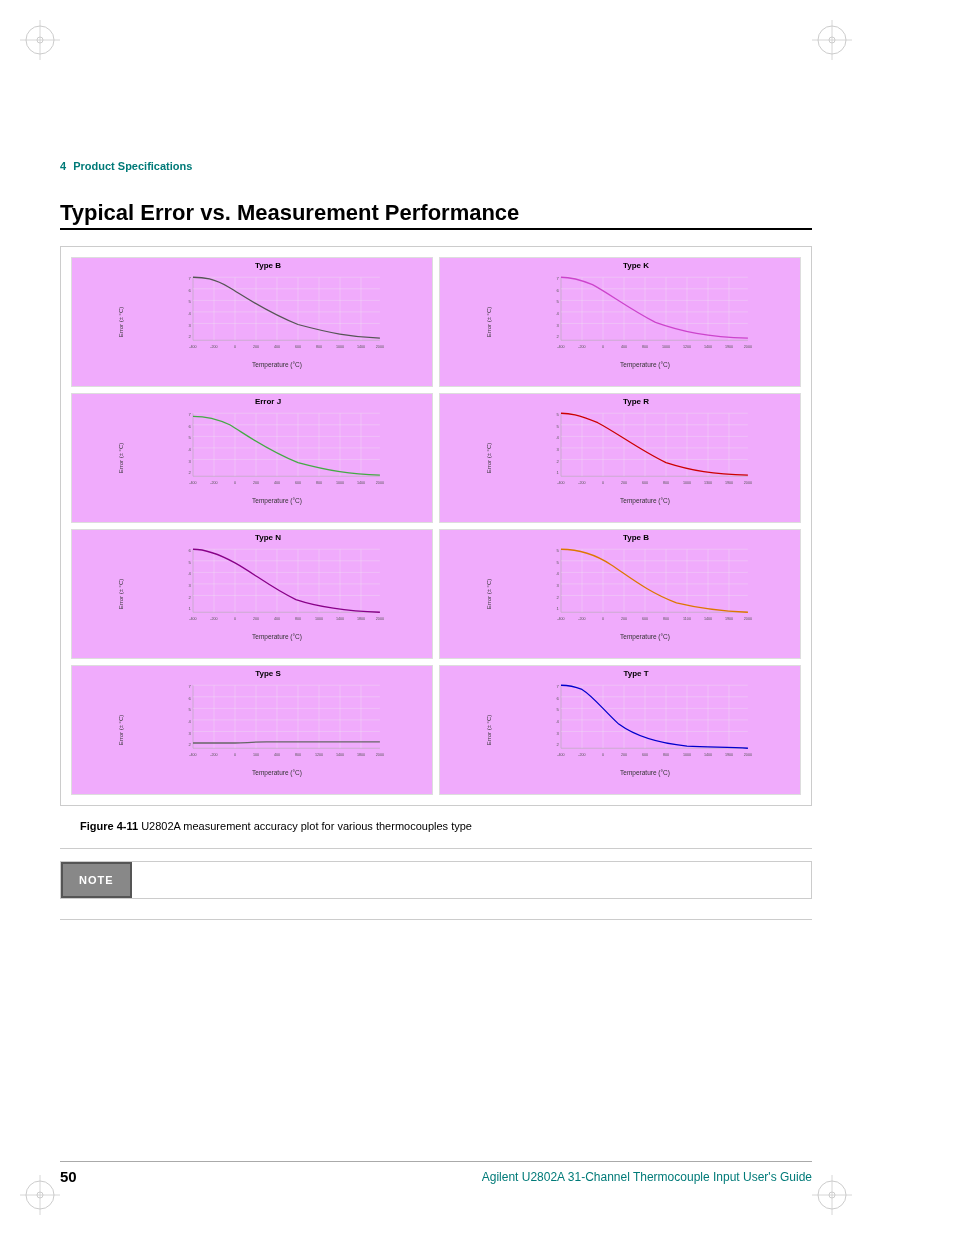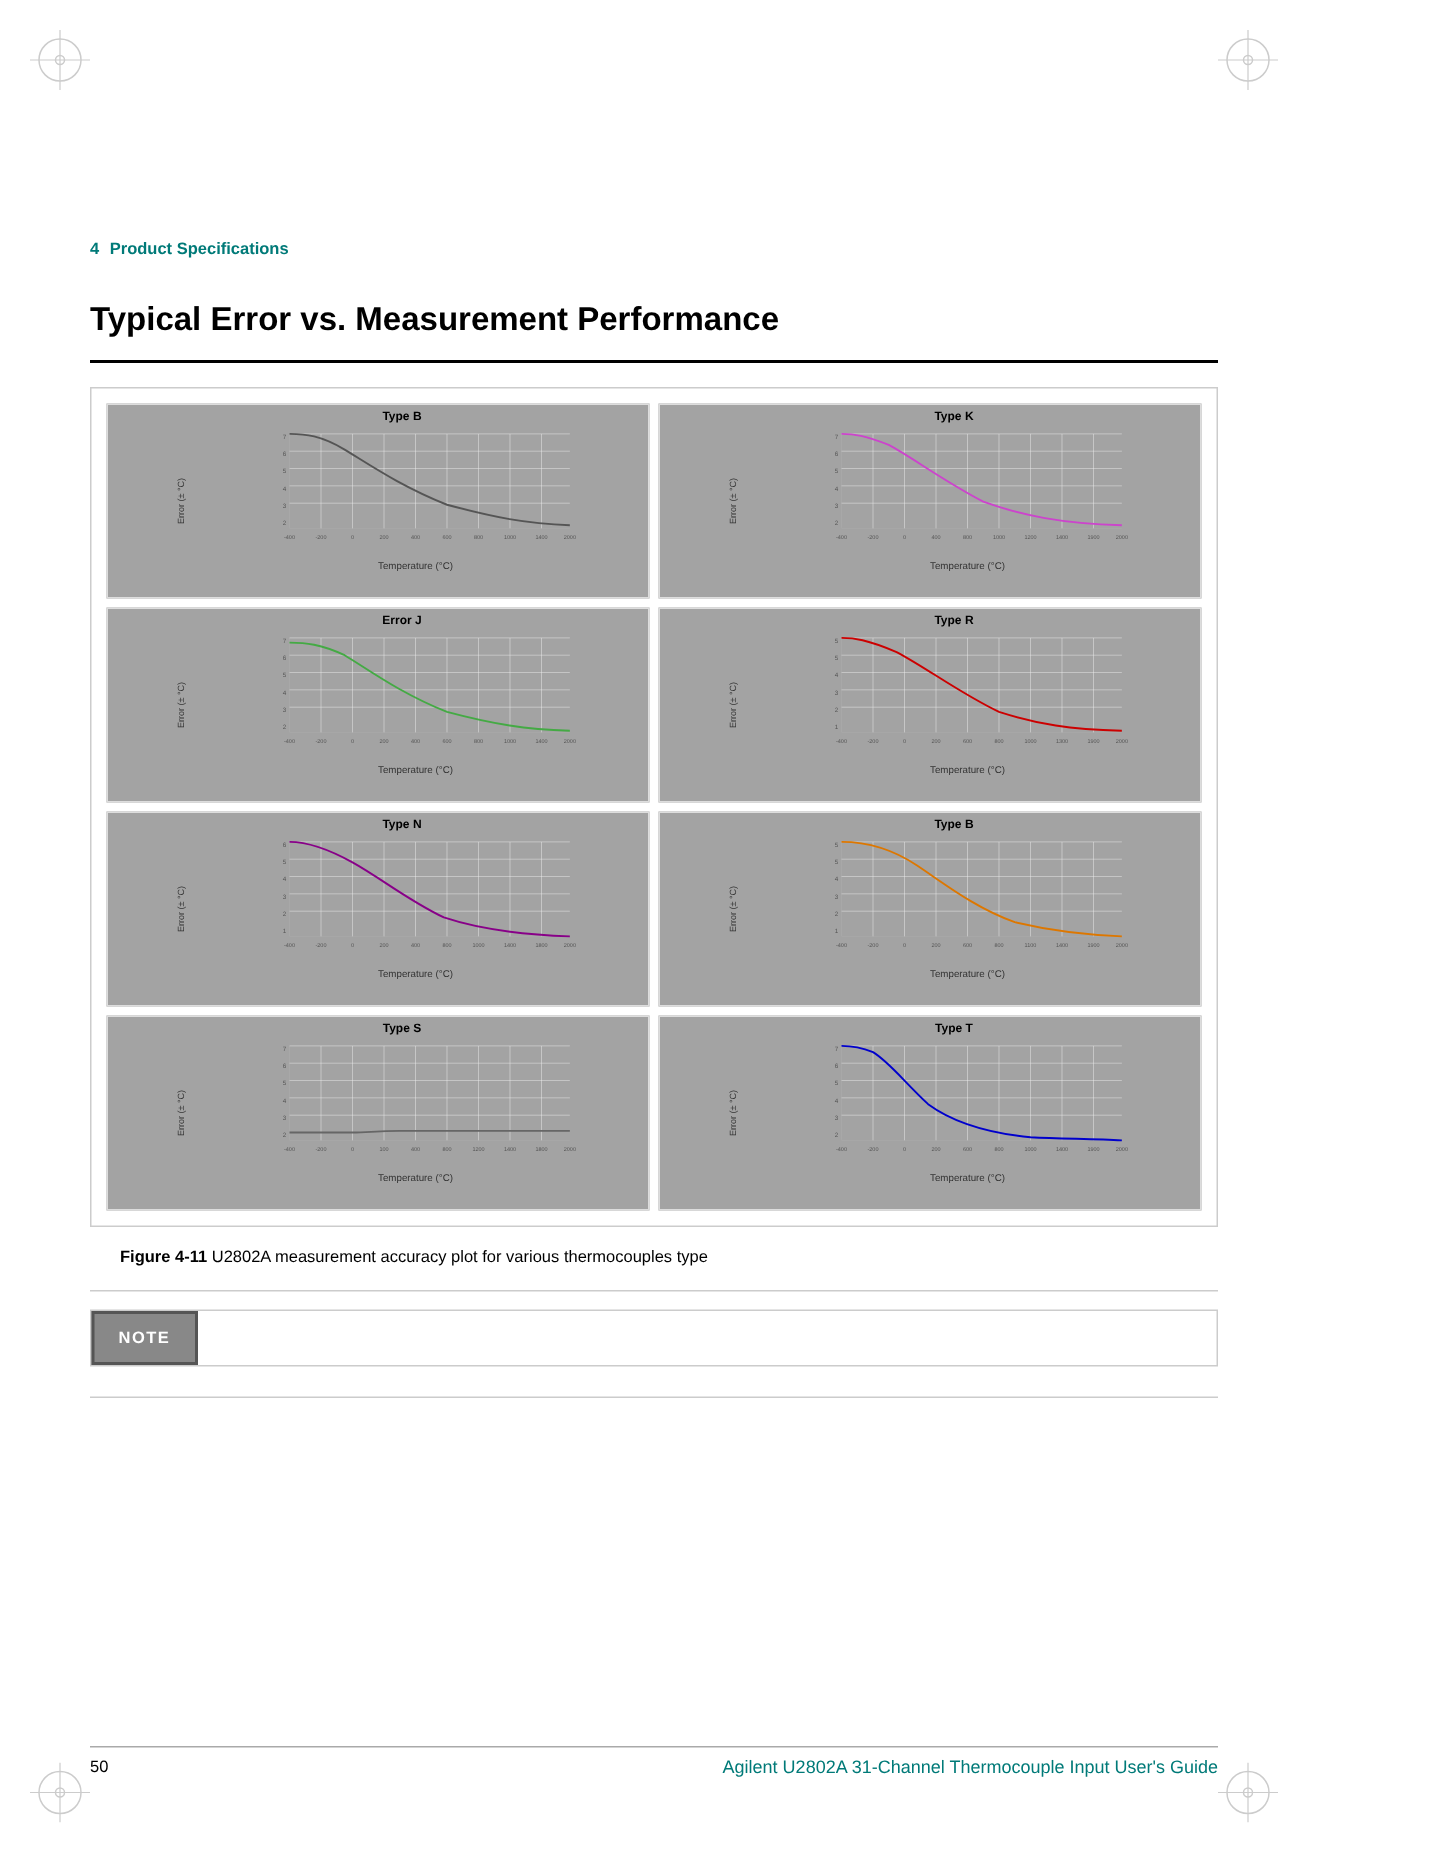--- a/index.html
+++ b/index.html
@@ -58,21 +58,21 @@
       top: 200px;
       left: 60px;
       right: 60px;
     }
 
     .section-title {
       font-size: 22px;
       font-weight: bold;
       color: #000;
       border-bottom: 2px solid #000;
-      padding-bottom: 14px;
+      padding-bottom: 2px;
       margin-bottom: 16px;
     }
 
     .intro-text {
       font-size: 12px;
       color: #000;
       line-height: 1.6;
       margin-bottom: 18px;
       text-align: justify;
     }
@@ -86,21 +86,21 @@
     }
 
     .charts-grid {
       display: grid;
       grid-template-columns: 1fr 1fr;
       gap: 6px;
     }
 
     .chart-cell {
       border: 1px solid #ddd;
-      background: #a3a3a3;
+      background: #f0abfc;
       position: relative;
       height: 130px;
       overflow: hidden;
       padding-left: 32px;
     }
 
     .chart-title {
       text-align: center;
       font-size: 8px;
       font-weight: bold;
@@ -192,22 +192,22 @@
       left: 60px;
       right: 60px;
       display: flex;
       justify-content: space-between;
       align-items: center;
       border-top: 1px solid #aaa;
       padding-top: 6px;
     }
 
     .footer-page-num {
-      font-size: 11px;
-      font-weight: normal;
+      font-size: 15px;
+      font-weight: bold;
       color: #000;
     }
 
     .footer-title {
       font-size: 12px;
       color: #007a78;
     }
 
     .divider-line {
       border: none;

